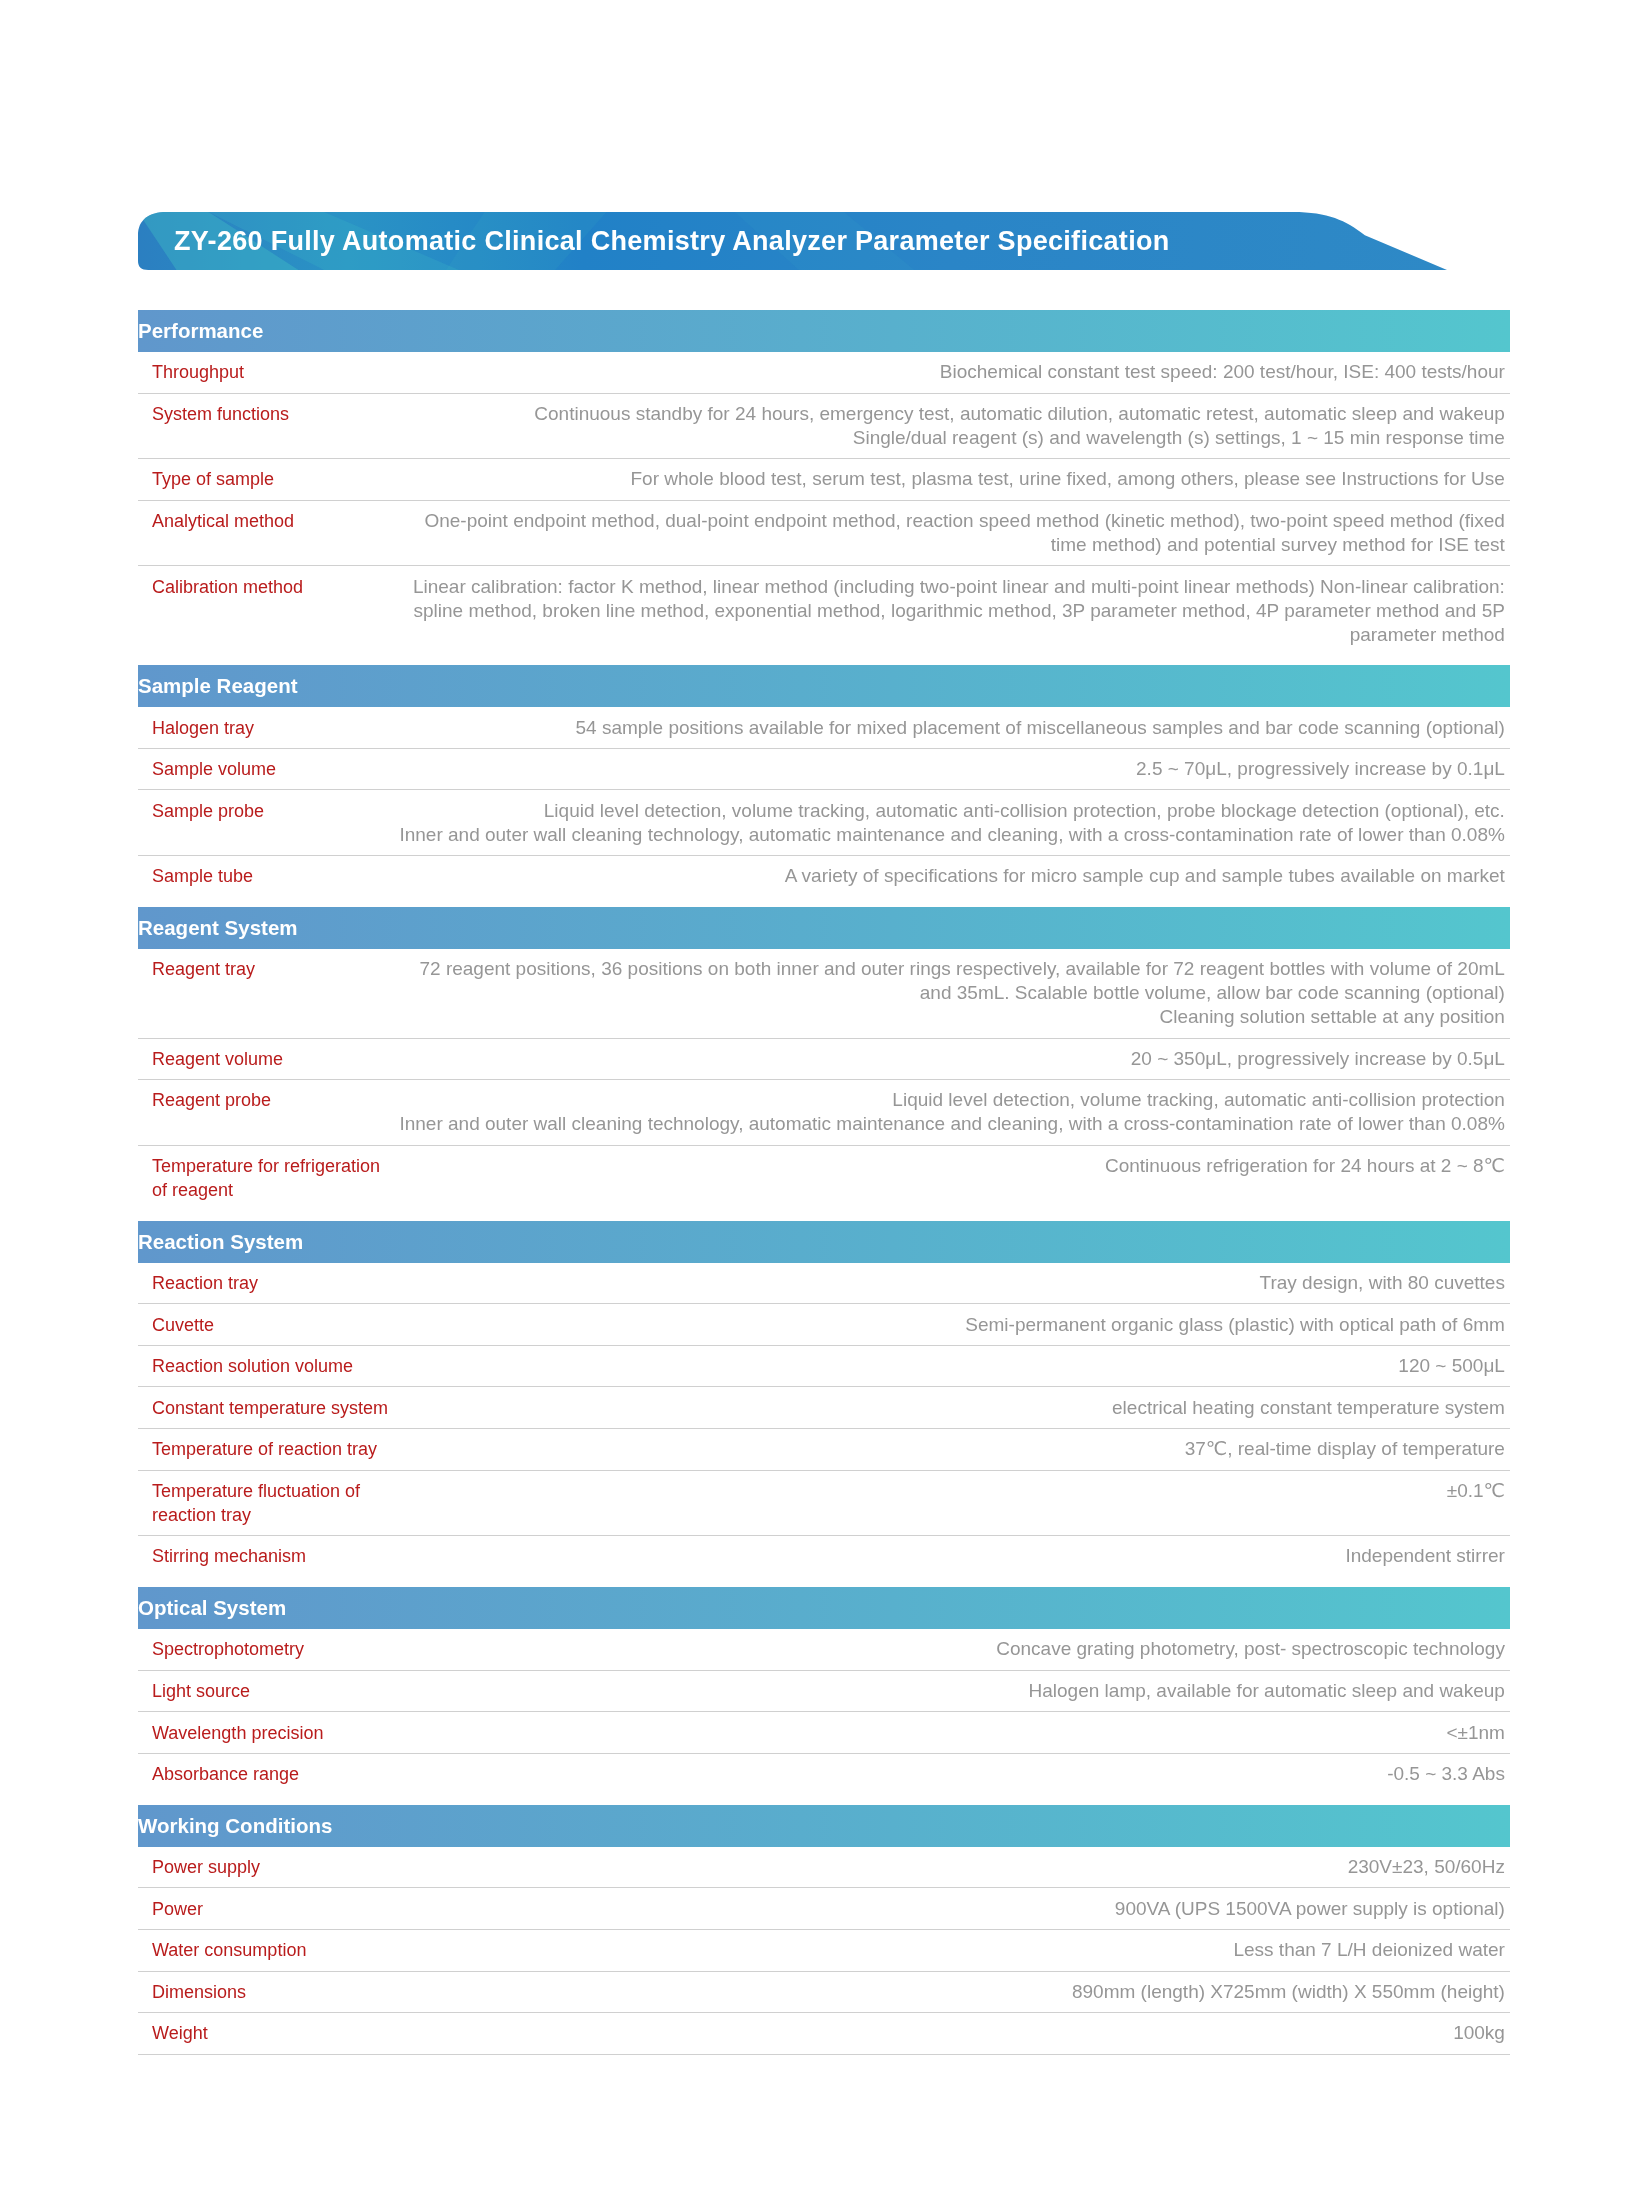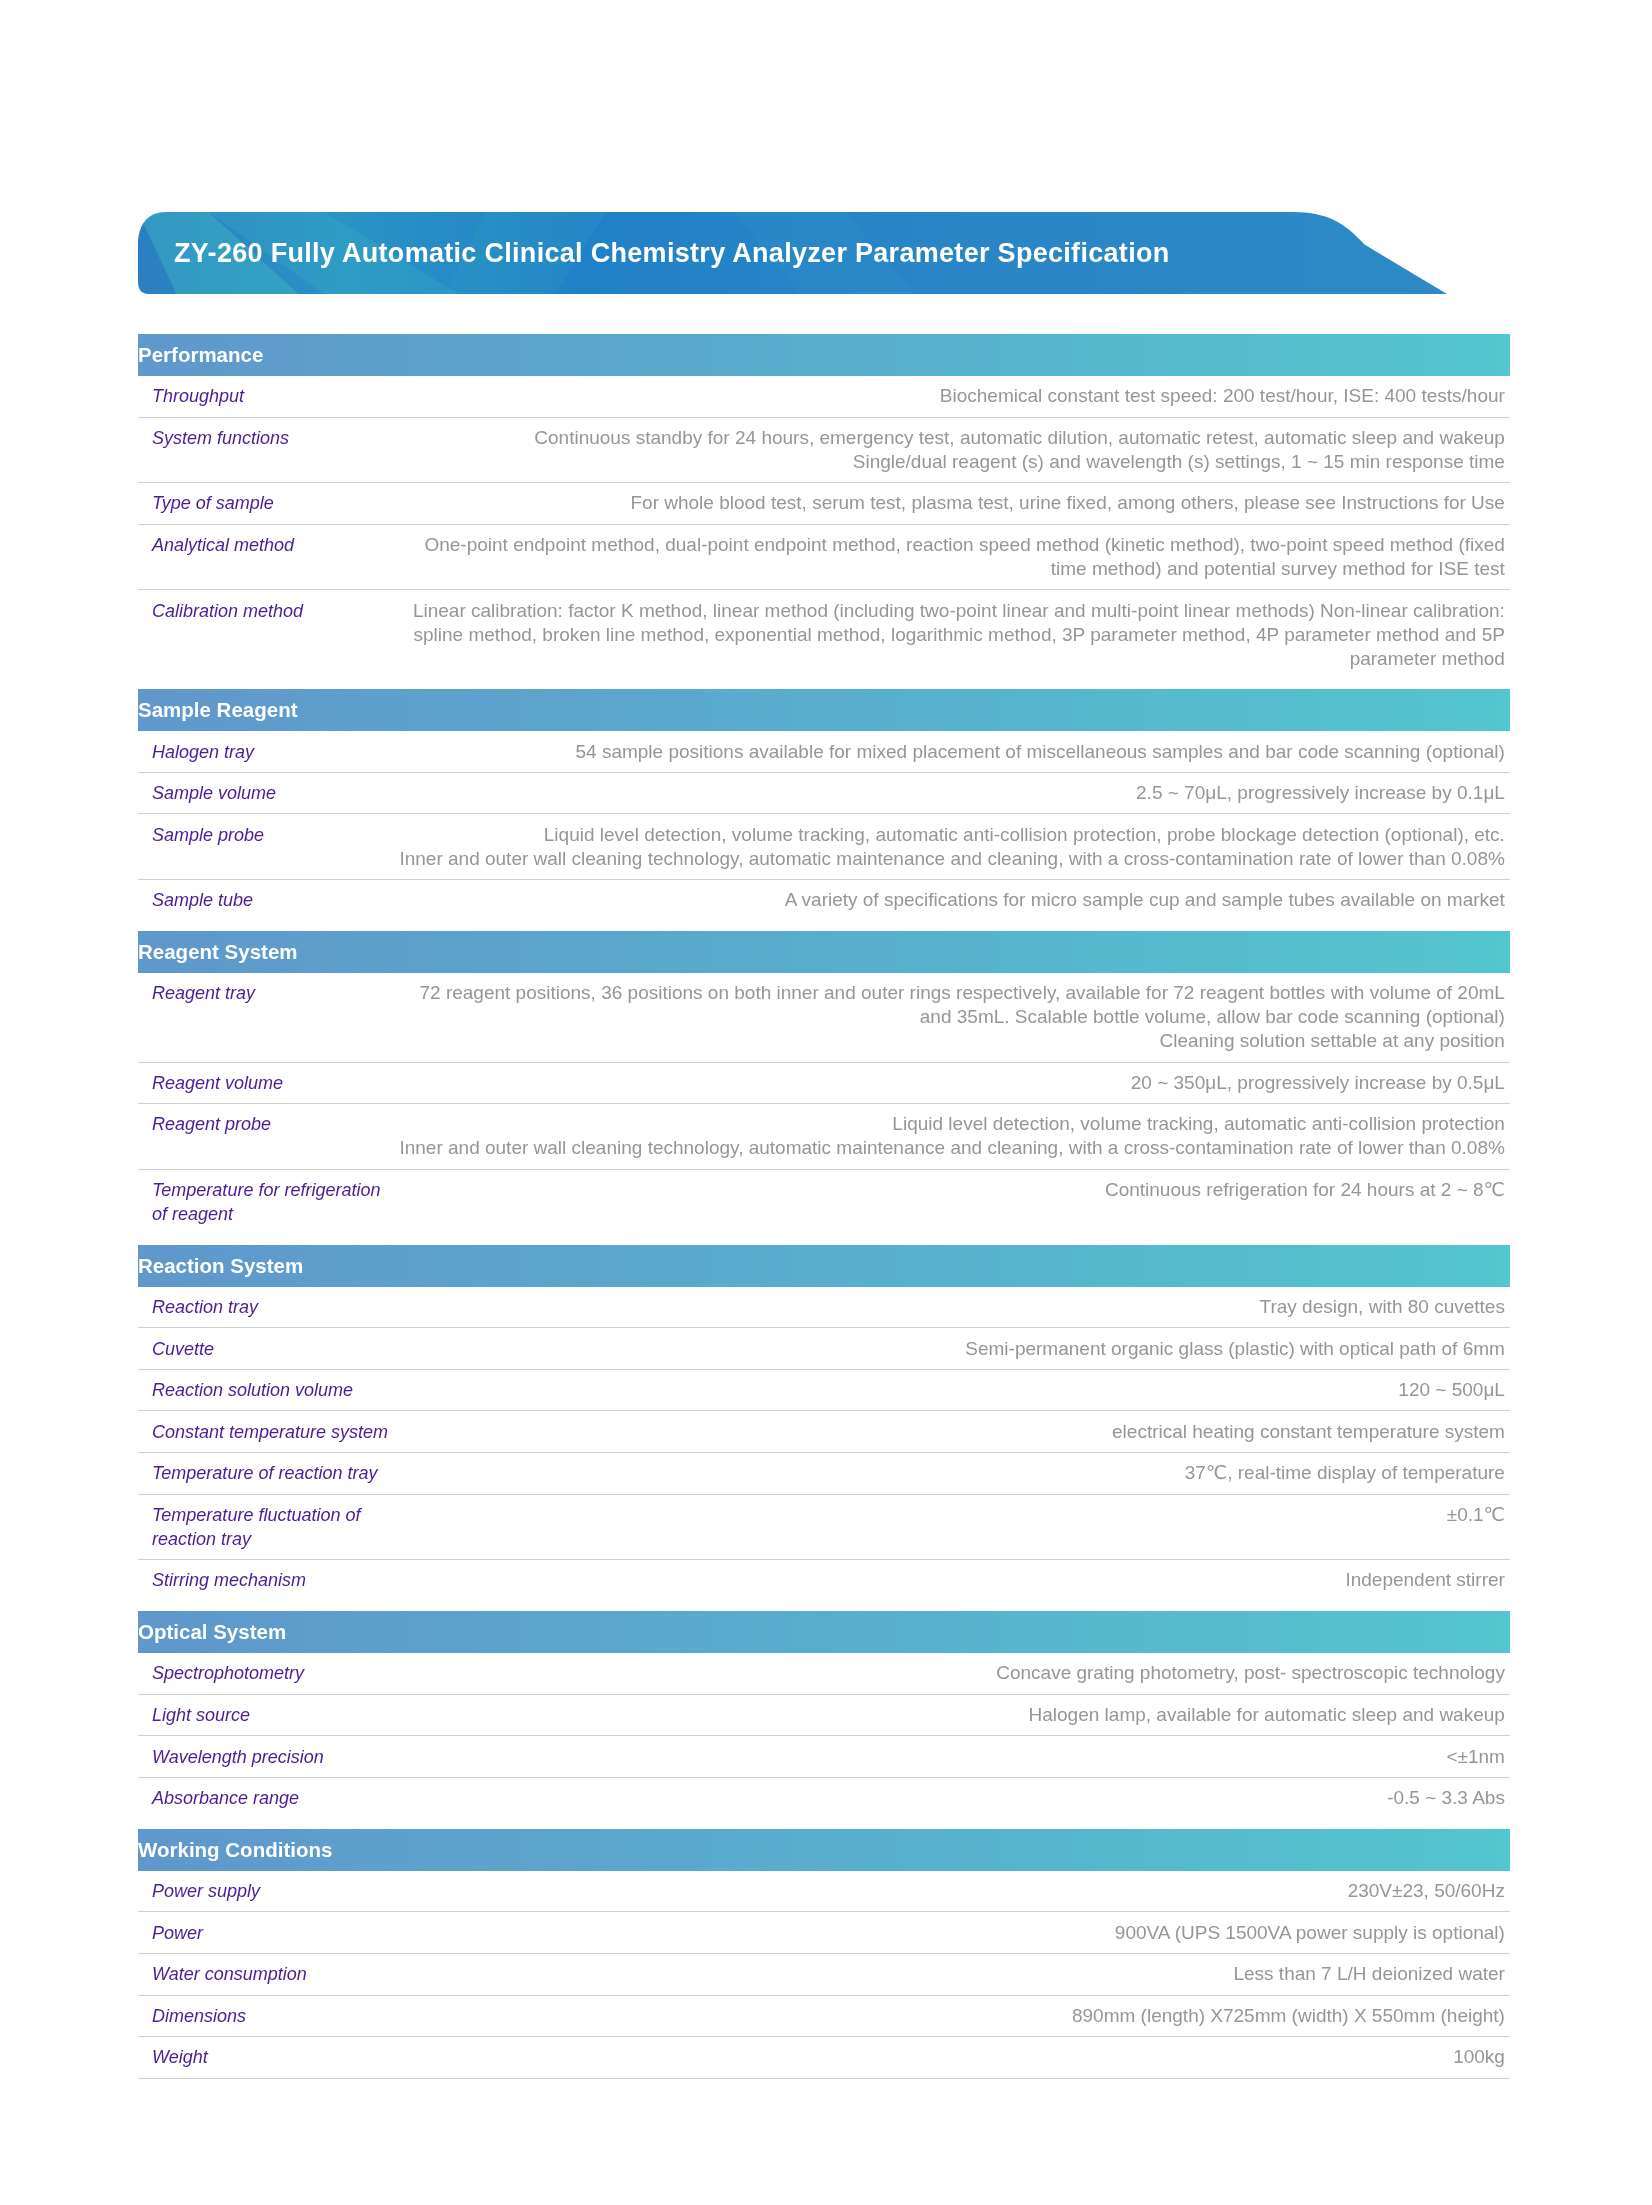--- a/index.html
+++ b/index.html
@@ -10,21 +10,21 @@
     background:#ffffff;
     font-family:"Liberation Sans","DejaVu Sans",sans-serif;
     overflow:hidden;
   }
 
   
   .banner-block {
     position:relative;
     margin:212px 206px 40px 138px;
     width:1309px;
-    height:82px;
+    height:58px;
   }
   .banner-svg { position:absolute; inset:0; width:100%; height:100%; display:block; }
   .banner-title {
     position:absolute; left:36px; top:0; height:100%;
     display:flex; align-items:center;
     color:#ffffff; font-size:27px; font-weight:bold; letter-spacing:0.3px;
     white-space:nowrap;
   }
 
   
@@ -41,21 +41,21 @@
   .row {
     display:flex;
     border-bottom:1.3px solid #d0d0d0;
     padding:8.3px 0;
   }
   .section:not(:last-child) .row:last-child { border-bottom:none; }
   .spec-label {
     flex:0 0 257px; width:257px;
     padding-left:14px; padding-right:1px;
     box-sizing:border-box;
-    color:#4c1d95; font-size:18px; line-height:24px;font-style:italic;
+    color:#b91c1c; font-size:18px; line-height:24px;
   }
   .spec-value {
     flex:1;
     padding-right:5.1px;
     color:#969696; font-size:19px; line-height:24px;
     white-space:pre-line;
     text-align:right;
   }
 </style>
 </head>

